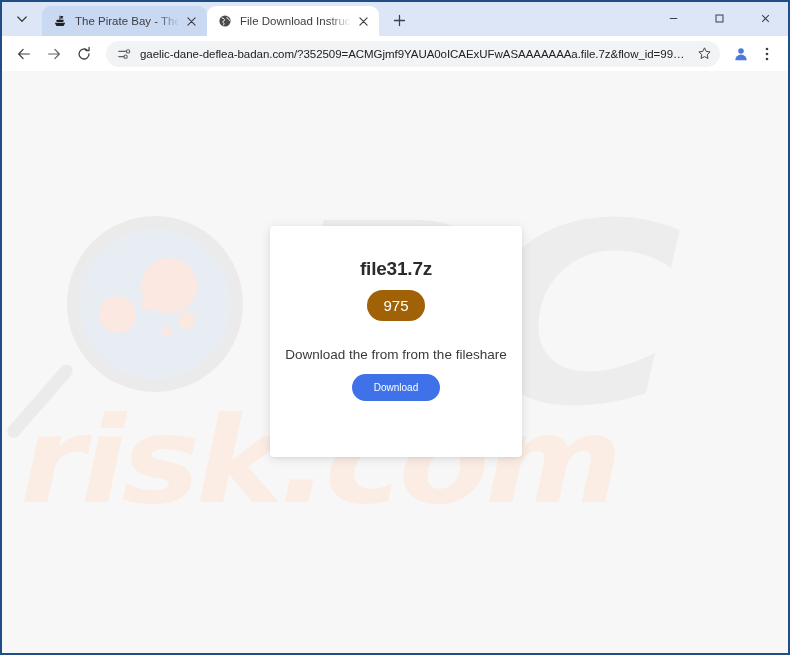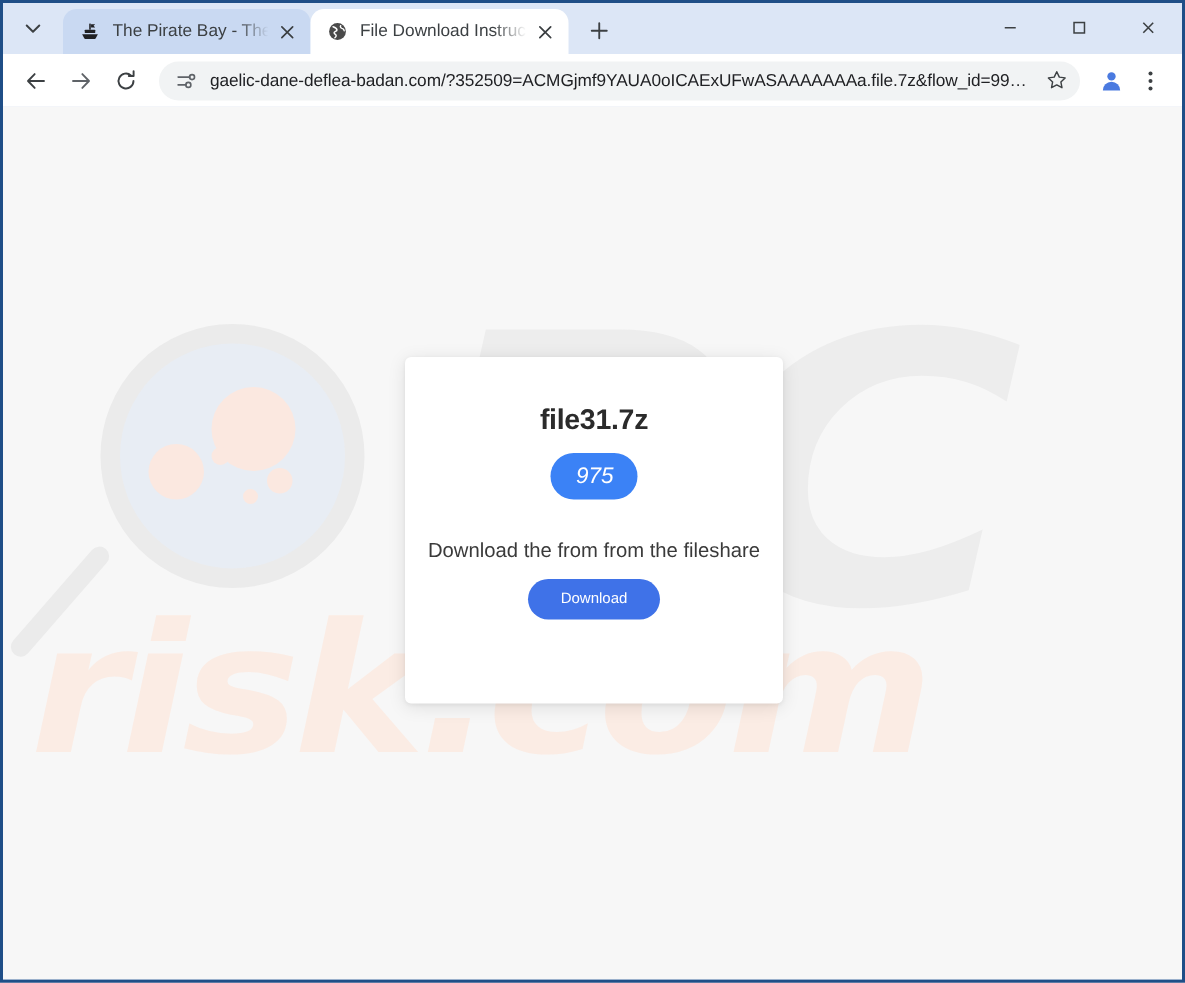--- a/index.html
+++ b/index.html
@@ -172,48 +172,47 @@
     letter-spacing:-4px;
     font-family:"DejaVu Sans",sans-serif;
     pointer-events:none;
     white-space:nowrap;
     transform:scaleX(1.1);
     transform-origin:left top;
   }
 
   
   .card{
-    position:absolute;left:268px;top:167px;
+    position:absolute;left:268px;top:155px;
     width:252px;height:231px;
     background:#ffffff;
     border-radius:4px;
     box-shadow:0 2px 12px rgba(0,0,0,0.10), 0 1px 3px rgba(0,0,0,0.06);
     display:flex;flex-direction:column;align-items:center;
     box-sizing:border-box;
     padding-top:32px;
   }
   .card .filename{
     font-size:19px;font-weight:bold;color:#2b2b2b;
     letter-spacing:-0.2px;
   }
   .card .lbl{
     font-size:13.5px;color:#3a3a3a;
     margin-top:33px;
   }
   .card .pwd{
     margin-top:10px;
     min-width:58px;
     padding:7px 16px;
-    background:#3b82f6;
+    background:#a16207;
     color:#ffffff;
     font-size:15px;
     border-radius:22px;
-    text-align:right;
-    box-sizing:border-box;
-    font-style:italic;
+    text-align:center;
+    box-sizing:border-box;
   }
   .card .lbl2{
     font-size:13.5px;color:#3a3a3a;
     margin-top:26px;
   }
   .card .dlbtn{
     margin-top:12px;
     padding:8px 22px;
     background:#3f72e8;
     color:#ffffff;

